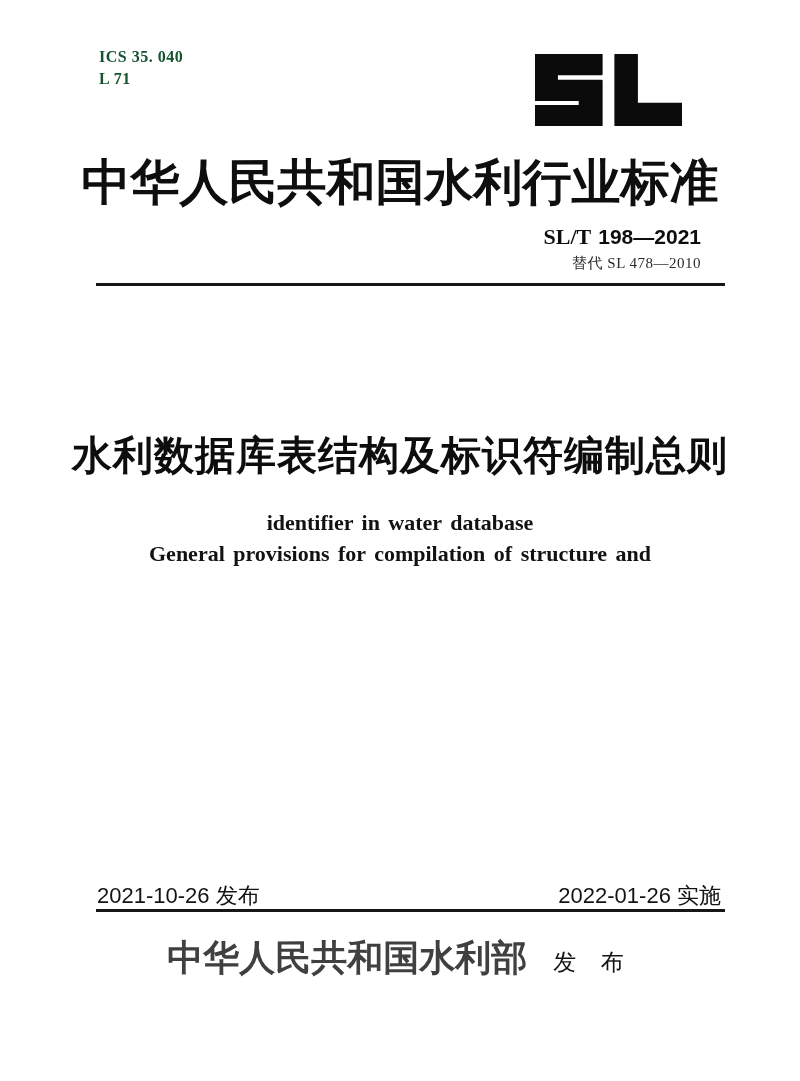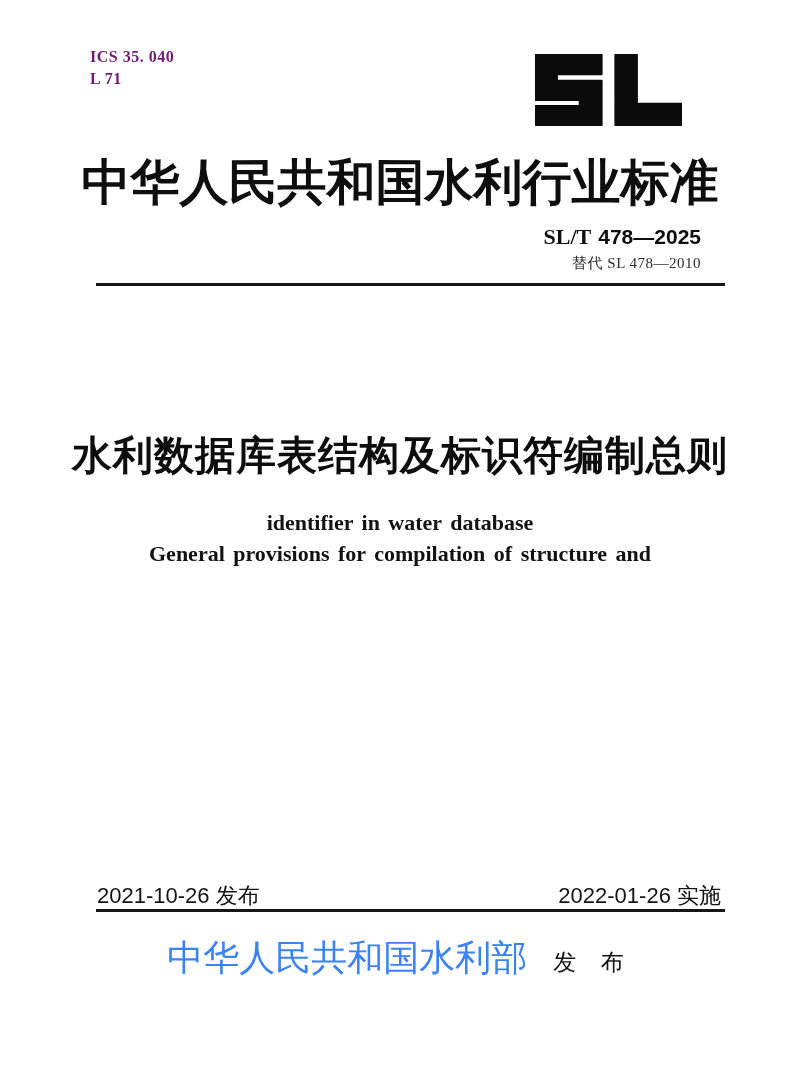--- a/index.html
+++ b/index.html
@@ -12,28 +12,28 @@
     height: 1081px;
     margin: 0 auto;
     background: #ffffff;
     color: #111111;
     overflow: hidden;
   }
 
   
   .ics-block {
     position: absolute;
-    left: 90px;
+    left: 99px;
     top: 46px;
     font-family: "Liberation Serif", serif;
     font-weight: bold;
     font-size: 16px;
     line-height: 22px;
     letter-spacing: 0.5px;
-    color: #701a75;
+    color: #14532d;
   }
 
   
   .sl-logo {
     position: absolute;
     left: 535px;
     top: 54px;
     width: 147px;
     height: 72px;
   }
@@ -140,24 +140,24 @@
     top: 934px;
     width: 100%;
     display: flex;
     justify-content: center;
     align-items: baseline;
     gap: 26px;
     white-space: nowrap;
   }
   .publisher-name {
     font-family: "Liberation Serif", serif;
-    font-weight: normal;
+    font-weight: bold;
     font-size: 36px;
     letter-spacing: 0px;
-    color: #3b82f6;
+    color: #404040;
   }
   .publish-label {
     font-family: "Liberation Sans", sans-serif;
     font-weight: 500;
     font-size: 23px;
     letter-spacing: 9px;
     color: #141414;
   }
 </style>
 </head>
@@ -172,21 +172,21 @@
 
   <svg class="sl-logo" viewBox="0 0 150 72" role="img" aria-label="SL">
     <path d="M0,0 H68 V20 H22.4 V26.6 H68 V72 H0 V52.2 H45.6 V46.2 H0 Z" fill="#0b0b0b" stroke="#0b0b0b" stroke-width="2" stroke-linejoin="round"></path>
     <path d="M82,0 H104 V50 H150 V72 H82 Z" fill="#0b0b0b" stroke="#0b0b0b" stroke-width="2" stroke-linejoin="round"></path>
   </svg>
 
   <div class="header-title">中华人民共和国水利行业标准</div>
 
   <div class="std-number">
     <span class="prefix">SL/T</span>
-    <span class="number">478—2025</span>
+    <span class="number">198—2021</span>
   </div>
 
   <div class="std-replace">替代 SL 478—2010</div>
 
   <div class="rule rule-top"></div>
 
   <div class="main-title">水利数据库表结构及标识符编制总则</div>
 
   <div class="english-title">
     <div>identifier in water database</div>

